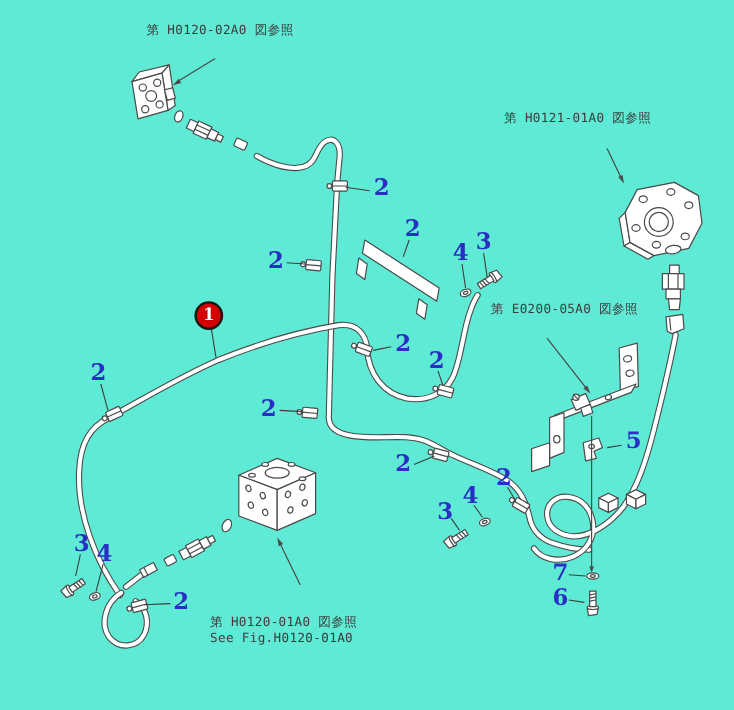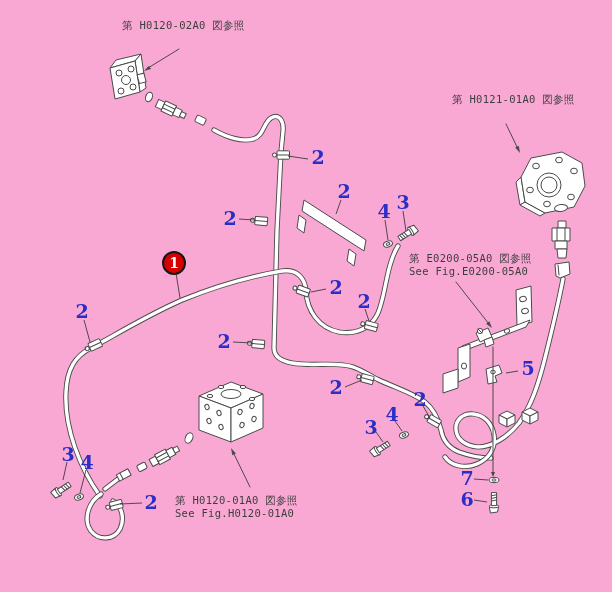--- a/index.html
+++ b/index.html
@@ -1,16 +1,16 @@
 <!DOCTYPE html>
 <html><head>
 <meta charset="utf-8">
 <style>
   html,body{margin:0;padding:0;background:#fff;}
-  .stage{position:relative;width:612px;height:592px;background:#f9a8d4;overflow:hidden;
+  .stage{position:relative;width:612px;height:592px;background:#5eead4;overflow:hidden;
          font-family:"DejaVu Sans",sans-serif;}
   .stage svg{position:absolute;left:0;top:0;}
   .ref{position:absolute;font-family:"DejaVu Sans Mono","Liberation Mono",monospace;
        font-size:10.5px;line-height:13px;color:#3d3d3d;white-space:nowrap;letter-spacing:.3px;}
   .callout{position:absolute;transform:translate(-50%,-50%);
            font-family:"DejaVu Serif","Liberation Serif",serif;
            font-weight:bold;font-size:19px;color:#2a2ec4;line-height:1;}
   .badge{position:absolute;transform:translate(-50%,-50%);width:20px;height:20px;
          border-radius:50%;background:#d50000;border:2px solid #161616;
          display:flex;align-items:center;justify-content:center;
@@ -257,28 +257,27 @@
   </g>
   <g>
     <line class="ln" x1="250" y1="487" x2="233" y2="452"></line>
     <polygon class="ah" points="231,448 235.9,453.4 232.3,455.2"></polygon>
   </g>
 </svg>
 
 <div class="ref" style="left:122px;top:19px;">
   <div>第 H0120-02A0 図参照</div>
 </div>
-<div class="ref" style="left:452px;top:93px;">
+<div class="ref" style="left:420px;top:93px;">
   <div>第 H0121-01A0 図参照</div>
 </div>
-<div class="ref" style="left:409px;top:252px;">
+<div class="ref" style="left:409px;top:252px;text-align:center;">
   <div>第 E0200-05A0 図参照</div>
-  <div>See Fig.E0200-05A0</div>
-</div>
-<div class="ref" style="left:175px;top:494px;">
+</div>
+<div class="ref" style="left:175px;top:513px;">
   <div>第 H0120-01A0 図参照</div>
   <div>See Fig.H0120-01A0</div>
 </div>
 
 <div class="badge" style="left:174px;top:263px;">1</div>
 <div class="callout" style="left:318px;top:157px;">2</div>
 <div class="callout" style="left:344px;top:191px;">2</div>
 <div class="callout" style="left:230px;top:218px;">2</div>
 <div class="callout" style="left:82px;top:311px;">2</div>
 <div class="callout" style="left:224px;top:341px;">2</div>

